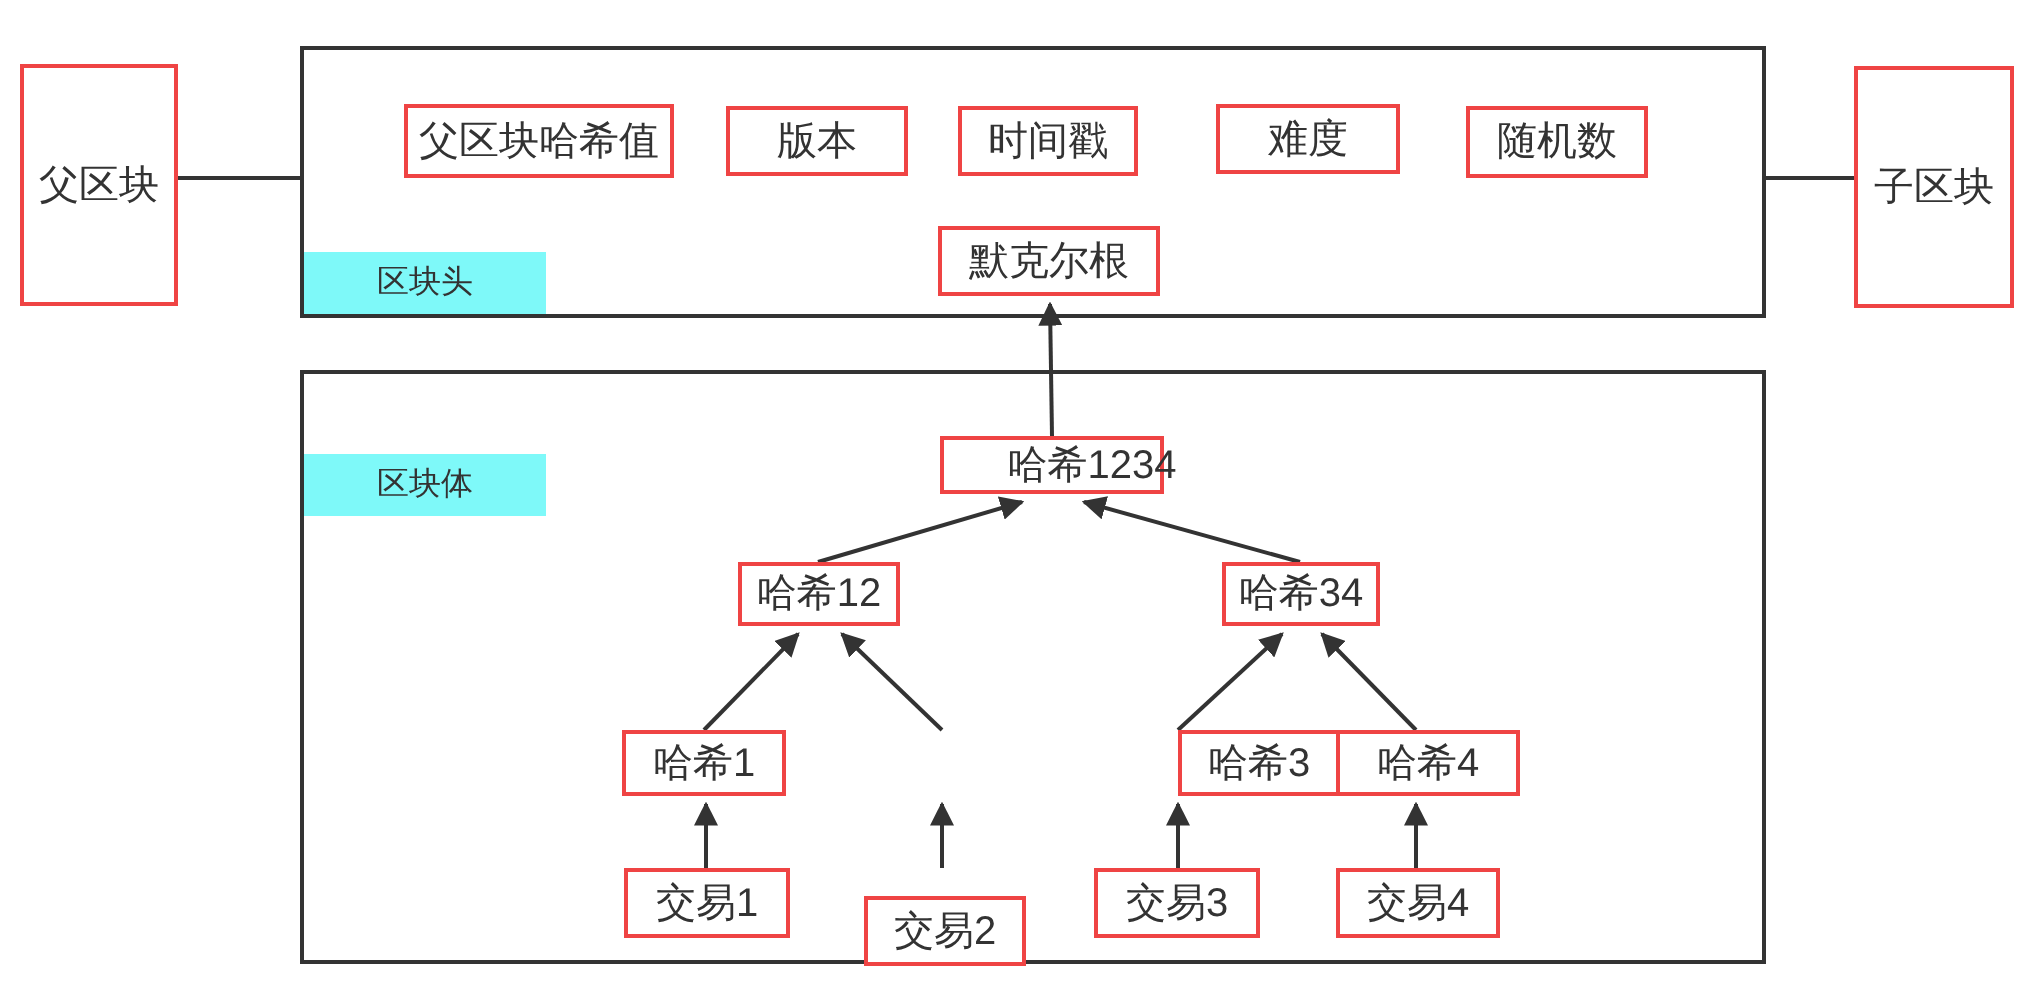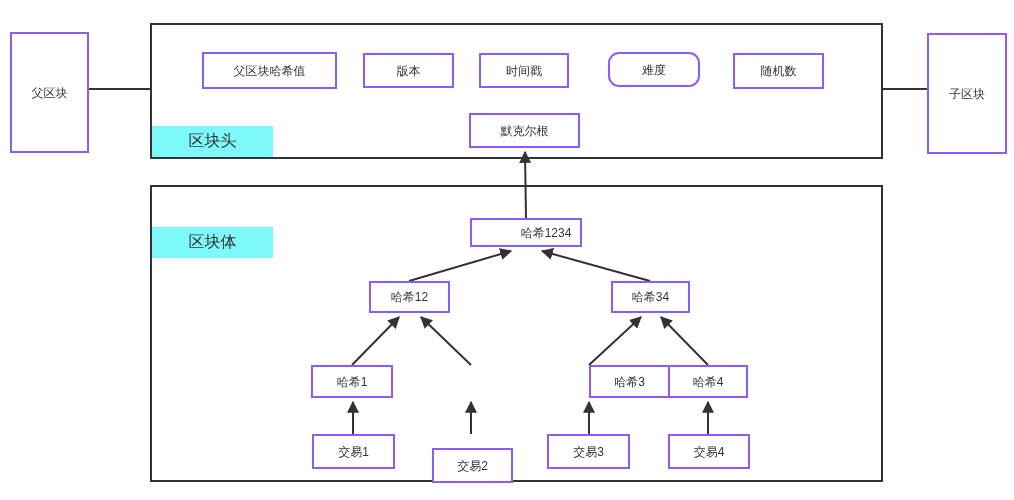--- a/index.html
+++ b/index.html
@@ -3,23 +3,23 @@
 <meta charset="utf-8">
 <style>
   html,body{margin:0;padding:0;background:#ffffff;}
   .canvas{
     position:relative;width:1014px;height:500px;background:#ffffff;
     font-family:"Liberation Sans","DejaVu Sans",sans-serif;
     color:#333333;overflow:hidden;
   }
   .canvas svg.overlay{position:absolute;left:0;top:0;z-index:1;}
   .box{
-    position:absolute;box-sizing:border-box;border:2px solid #8b5cf6;
+    position:absolute;box-sizing:border-box;border:2px solid #ef4444;
     background:#ffffff;display:flex;align-items:center;justify-content:center;
-    font-size:12px;line-height:1;white-space:nowrap;z-index:3;
+    font-size:20px;line-height:1;white-space:nowrap;z-index:3;
   }
   .section{
     position:absolute;box-sizing:border-box;border:2px solid #333333;
     background:transparent;z-index:2;
   }
   .tag{
     position:absolute;box-sizing:border-box;background:var(--label-bg,#7ef9f9);
     display:flex;align-items:center;justify-content:center;
     font-size:16px;z-index:3;
   }
@@ -59,34 +59,34 @@
 
   <div class="box" style="left:10px;top:32px;width:79px;height:121px;">父区块</div>
   <div class="box" style="left:927px;top:33px;width:80px;height:121px;">子区块</div>
 
   <div class="section" style="left:150px;top:23px;width:733px;height:136px;"></div>
   <div class="tag" style="left:152px;top:126px;width:121px;height:31px;">区块头</div>
 
   <div class="box" style="left:202px;top:52px;width:135px;height:37px;">父区块哈希值</div>
   <div class="box" style="left:479px;top:53px;width:90px;height:35px;">时间戳</div>
   <div class="box" style="left:363px;top:53px;width:91px;height:35px;">版本</div>
-  <div class="box" style="left:608px;top:52px;width:92px;height:35px;border-radius:11px;">难度</div>
+  <div class="box" style="left:608px;top:52px;width:92px;height:35px;">难度</div>
   <div class="box" style="left:469px;top:113px;width:111px;height:35px;">默克尔根</div>
   <div class="box" style="left:733px;top:53px;width:91px;height:36px;">随机数</div>
 
   <div class="section" style="left:150px;top:185px;width:733px;height:297px;"></div>
   <div class="tag" style="left:152px;top:187px;width:121px;height:31px;margin-top:40px;">区块体</div>
 
   <div class="box" style="left:470px;top:218px;width:112px;height:29px;padding-left:40px;">哈希1234</div>
 
   <div class="box" style="left:369px;top:281px;width:81px;height:32px;">哈希12</div>
   <div class="box" style="left:611px;top:281px;width:79px;height:32px;">哈希34</div>
 
   <div class="box" style="left:311px;top:365px;width:82px;height:33px;">哈希1</div>
   <div class="box" style="left:549px;top:365px;width:81px;height:33px;margin-left:40px;">哈希3</div>
-  <div class="box" style="left:668px;top:365px;width:80px;height:33px;text-align:right;">哈希4</div>
+  <div class="box" style="left:668px;top:365px;width:92px;height:33px;text-align:right;">哈希4</div>
 
   <div class="box" style="left:312px;top:434px;width:83px;height:35px;">交易1</div>
   <div class="box" style="left:432px;top:448px;width:81px;height:35px;">交易2</div>
   <div class="box" style="left:547px;top:434px;width:83px;height:35px;">交易3</div>
   <div class="box" style="left:668px;top:434px;width:82px;height:35px;">交易4</div>
 
 </div>
 
 </body></html>

